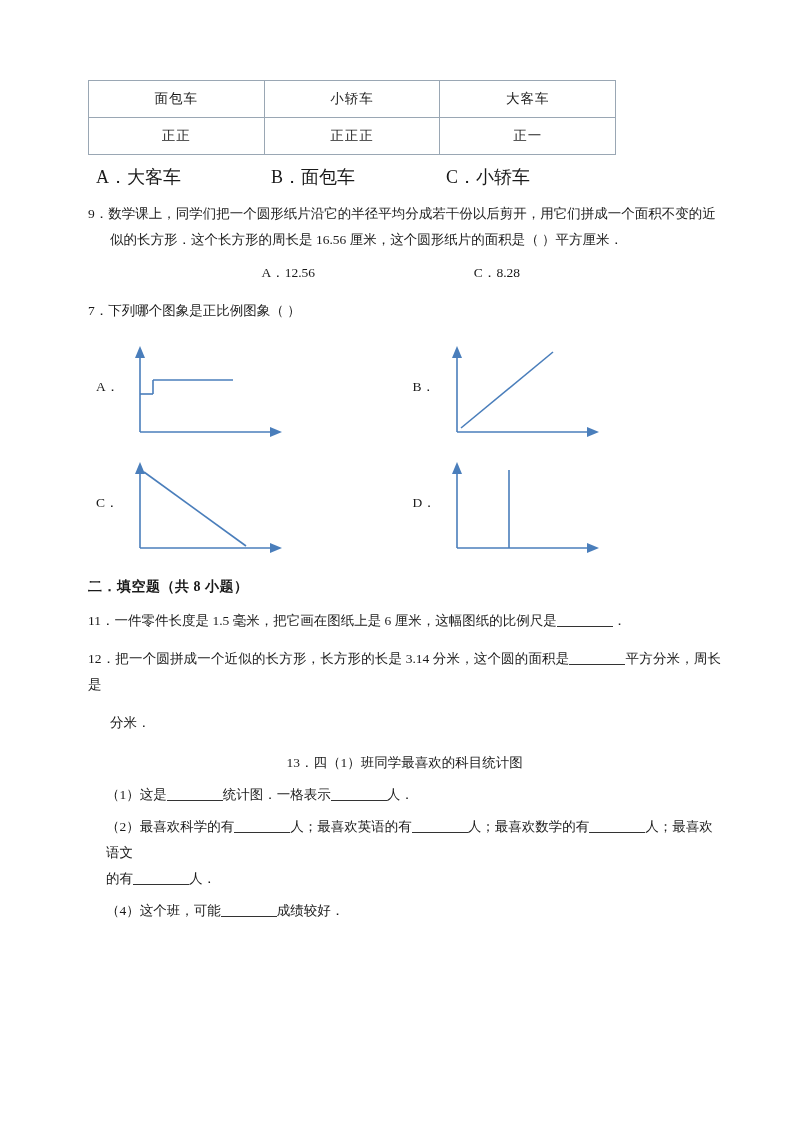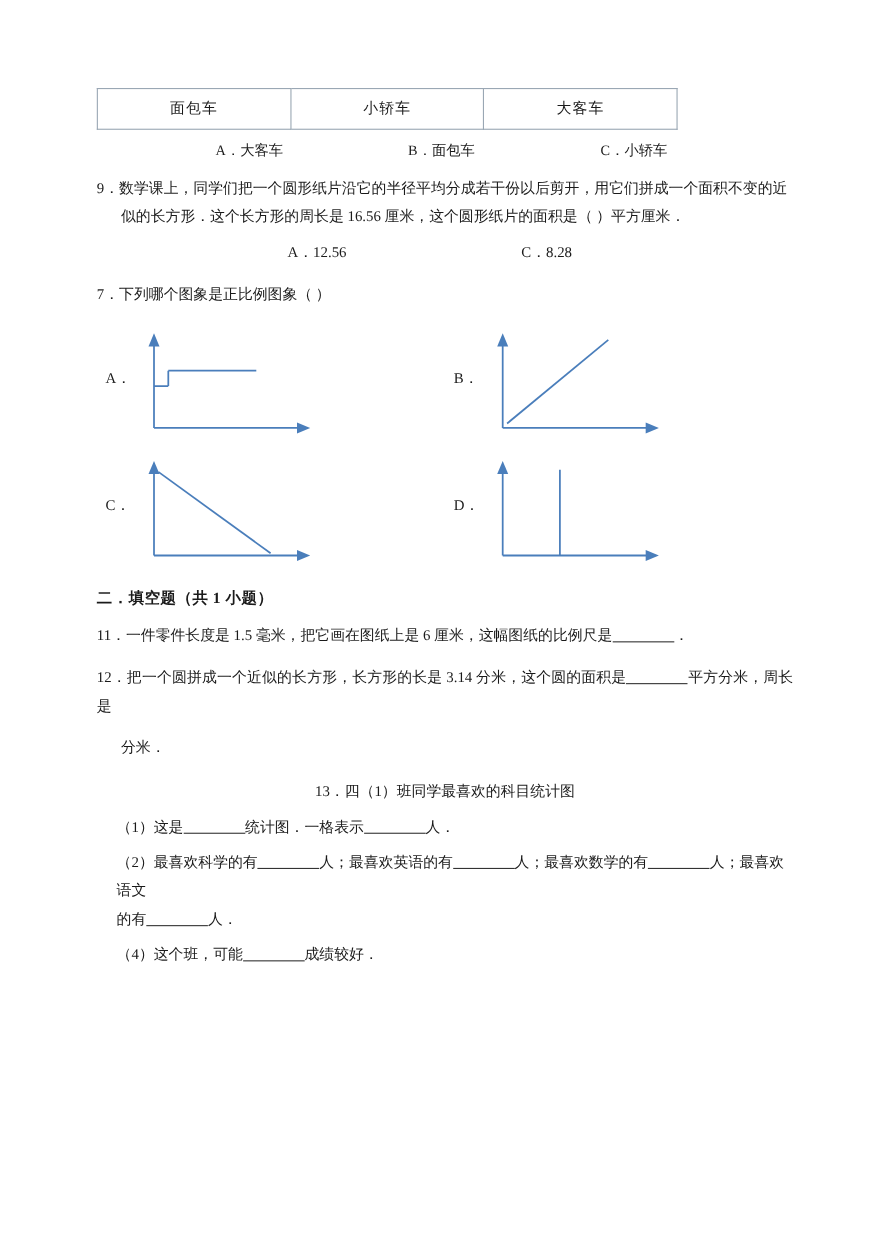--- a/index.html
+++ b/index.html
@@ -59,22 +59,21 @@
   .opts .opt {
     width: 180px;
   }
   .opts.wide .opt { width: 205px; }
 
   
   .tbl-opts {
     margin-top: 10px;
     padding-left: 8px;
     display: flex;
-    font-size: 13px;
-    justify-content: flex-end;
+    font-size: 18px;
   }
   .tbl-opts .opt { width: 175px; }
 
   
   .graph-grid {
     margin-top: 8px;
     width: 100%;
   }
   .graph-row {
     display: flex;
@@ -130,20 +129,25 @@
 
 <div class="page">
 
   <table class="tally">
     <tbody>
         <tr>
       <td>面包车</td>
       <td>小轿车</td>
       <td>大客车</td>
     </tr>
+    <tr>
+      <td>正正</td>
+      <td>正正正</td>
+      <td>正一</td>
+    </tr>
   </tbody>
     </table>
 
   <div class="tbl-opts">
     <div class="opt">
       <span>A．</span><span>大客车</span>
     </div>
     <div class="opt">
       <span>B．</span><span>面包车</span>
     </div>
@@ -222,21 +226,21 @@
             <polyline points="17,26 22,14 27,26" fill="#4a7ebb" stroke="none"></polyline>
             <line x1="22" y1="100" x2="160" y2="100"></line>
             <polyline points="152,95 164,100 152,105" fill="#4a7ebb" stroke="none"></polyline>
             <line x1="74" y1="22" x2="74" y2="100"></line>
           </g>
         </svg>
       </div>
     </div>
   </div>
 
-  <div class="section-head">二．填空题（共 1 小题）</div>
+  <div class="section-head">二．填空题（共 8 小题）</div>
 
   <div class="q" style="padding-left:0;">
     <span class="num">11．</span><span>一件零件长度是 1.5 毫米，把它画在图纸上是 6 厘米，这幅图纸的比例尺是</span><span class="fill"></span><span>．</span>
   </div>
 
   <div class="q">
     <span class="num">12．</span><span>把一个圆拼成一个近似的长方形，长方形的长是 3.14 分米，这个圆的面积是</span><span class="fill"></span><span>平方分米，周长是</span>
   </div>
   <div class="q" style="margin-top:12px; padding-left:22px;">
     <span>分米．</span>

